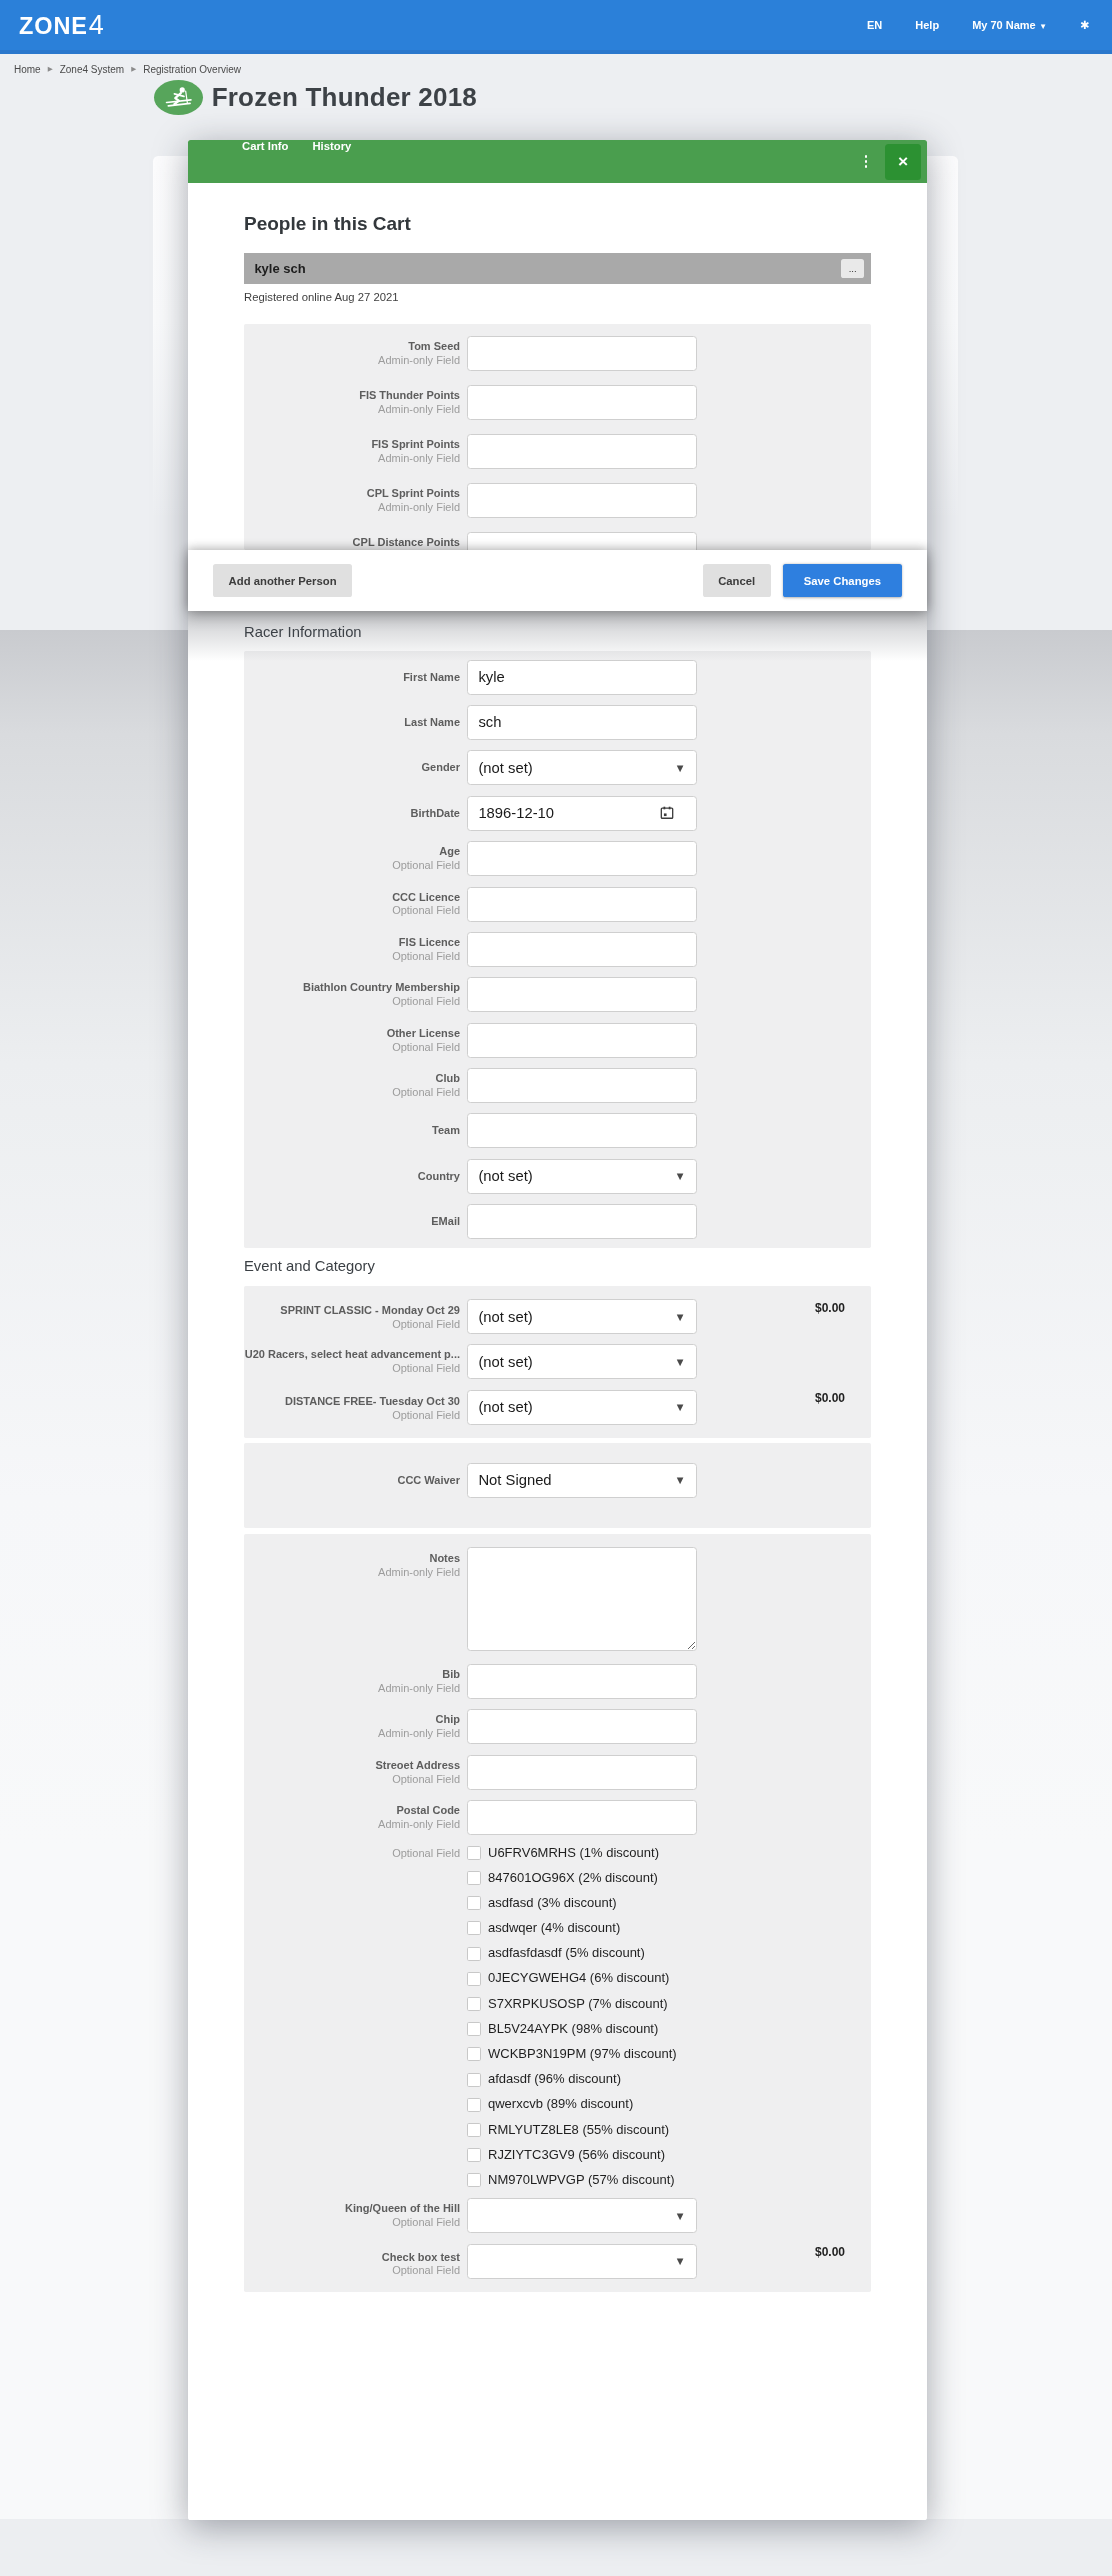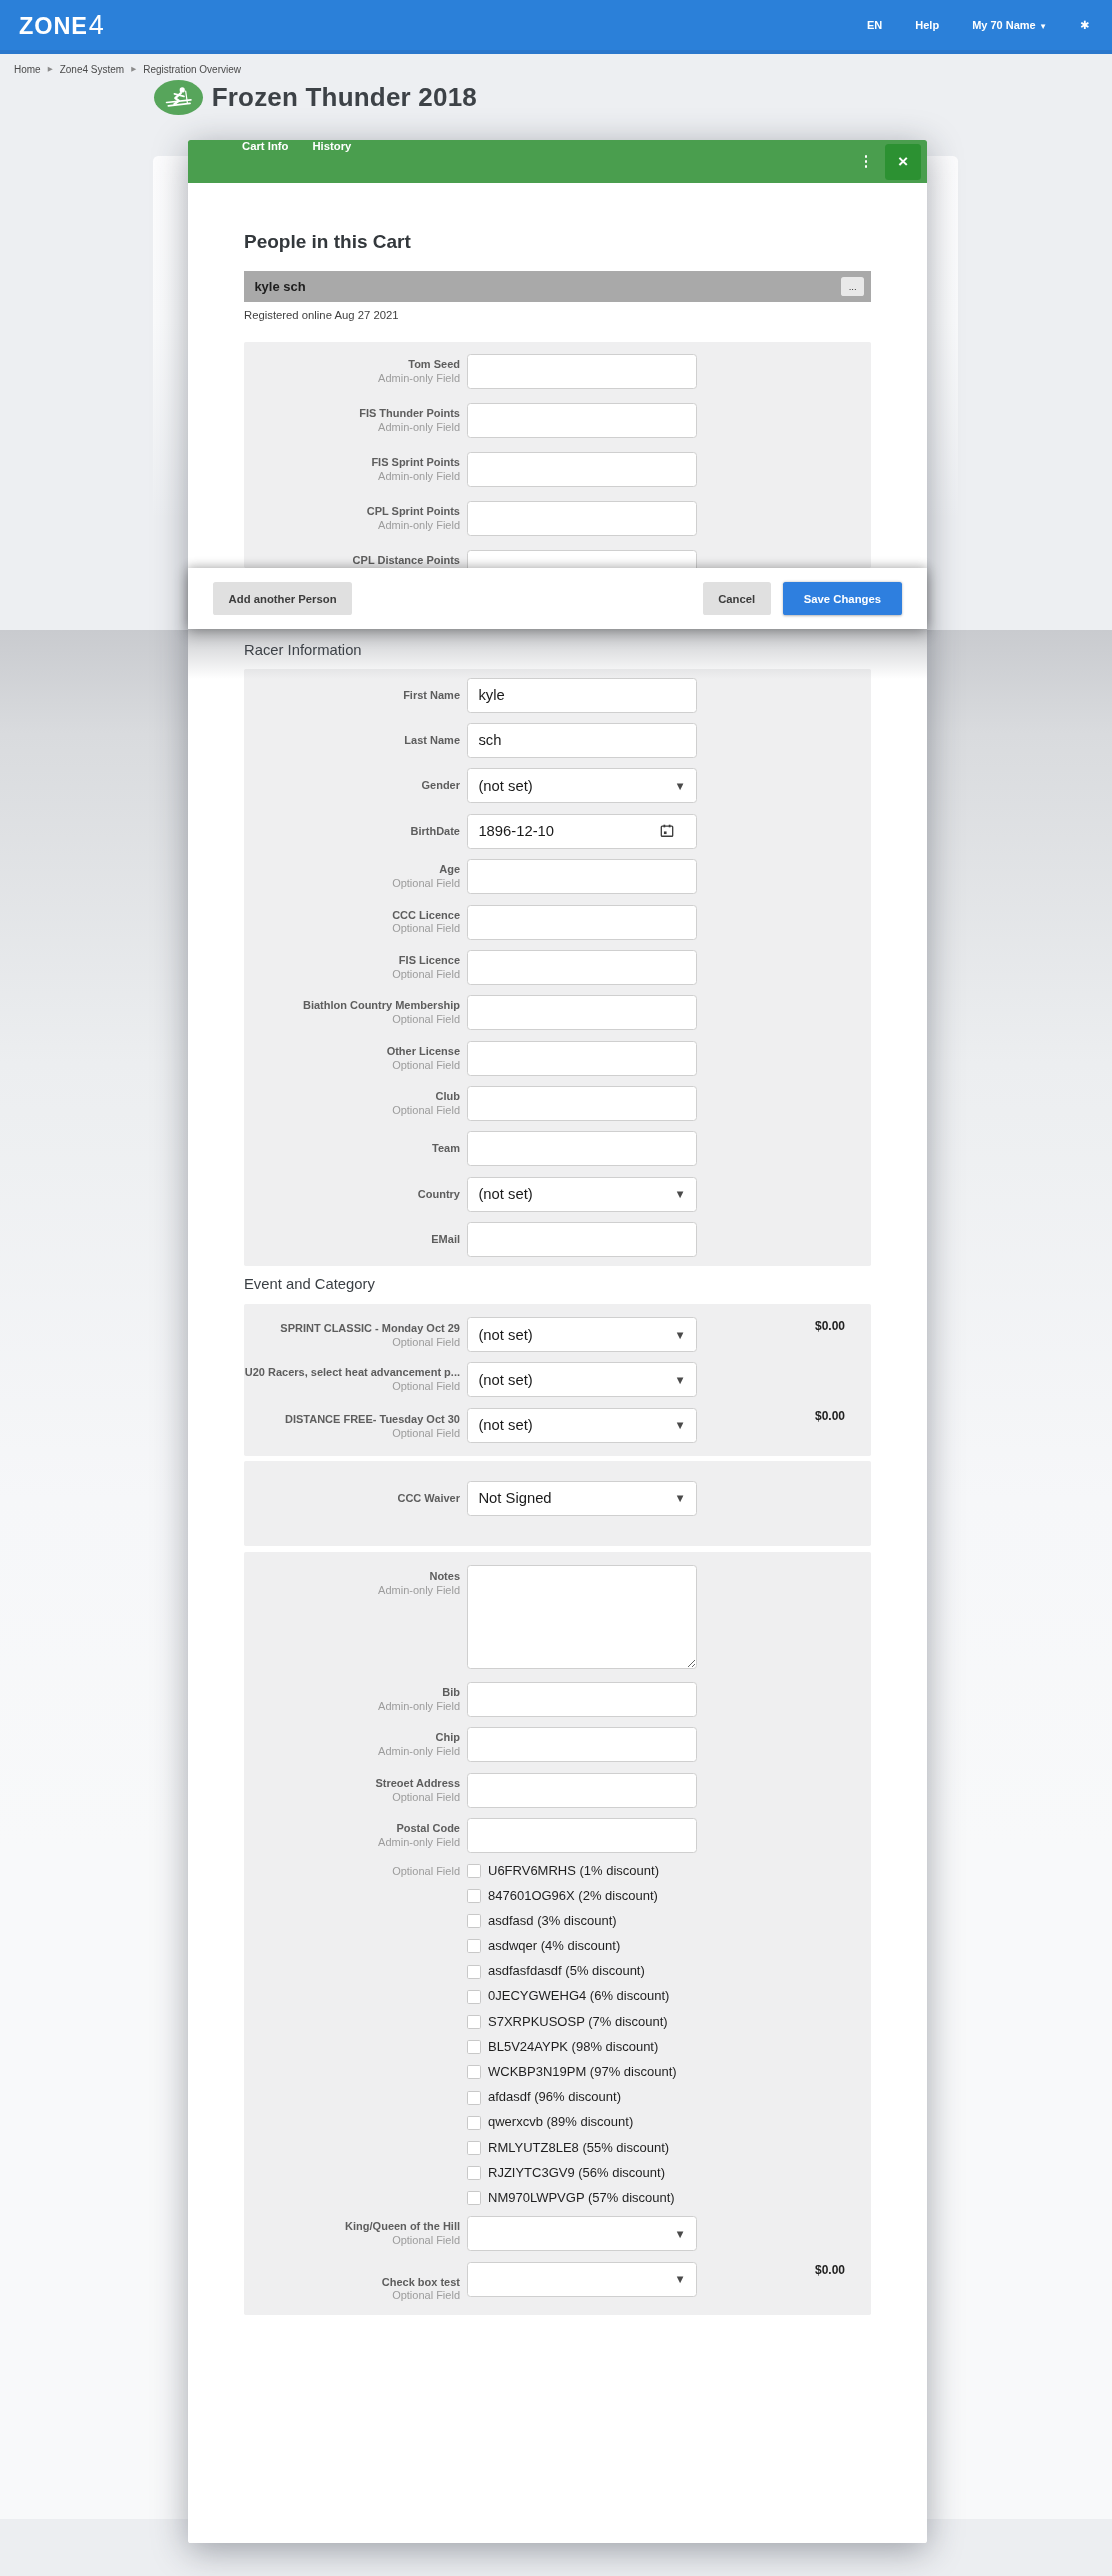--- a/index.html
+++ b/index.html
@@ -48,21 +48,21 @@
     display:flex; align-items:flex-start; padding:0 3.5px 0 54px; position:relative; }
   .mtab { color:#fff; font-size:11.3px; font-weight:700; margin-right:24px; cursor:pointer; }
   .mhead-right { position:absolute; right:6px; top:3.5px; display:flex; align-items:center; gap:12px; }
   .kebab { width:14px; height:36px; display:flex; flex-direction:column; gap:2.6px;
     align-items:center; justify-content:center; cursor:pointer; }
   .kebab i { width:2.6px; height:2.6px; border-radius:50%; background:#fff; }
   .close-btn { width:36px; height:36px; background:#2c9132; border-radius:3.5px; color:#fff;
     font-size:17.4px; font-weight:700; display:flex; align-items:center; justify-content:center; cursor:pointer; }
 
   .mcontent { padding:0 56px; }
-  .cart-title { font-size:19px; font-weight:700; color:#33383c; padding-top:47px; line-height:24px; margin-bottom:17.4px; }
+  .cart-title { font-size:19px; font-weight:700; color:#33383c; padding-top:29px; line-height:24px; margin-bottom:17.4px; }
 
   .person-bar { height:31px; background:#a9a9a9; display:flex; align-items:center;
     justify-content:space-between; padding:0 7px 0 10.4px; }
   .person-name { font-size:13px; font-weight:700; color:#1d1d1d; }
   .more-btn { background:#e9e9e9; border-radius:2.6px; min-width:22.6px; height:19px;
     font-size:9.6px; color:#333; display:flex; align-items:center; justify-content:center;
     padding:0 5.2px; cursor:pointer; line-height:8.7px; }
   .registered { font-size:11.3px; color:#3f3f3f; margin-top:5.2px; line-height:15.6px; }
 
   .panel { background:#efeff0; border-radius:1.7px; }
@@ -499,21 +499,21 @@
               <div class="lbl-sub">Optional Field</div>
             </div>
             <div class="ctlcol">
               <div class="ctl selbox">
                 <span class="selval"></span>
                 <span class="arr">▼</span>
               </div>
             </div>
           </div>
           <div class="frow top">
-            <div class="lblcol" style="margin-top: 14px;">
+            <div class="lblcol" style="margin-top: 7px;">
               <div class="lbl-main">Check box test</div>
               <div class="lbl-sub">Optional Field</div>
             </div>
             <div class="ctlcol">
               <div class="ctl selbox">
                 <span class="selval"></span>
                 <span class="arr">▼</span>
               </div>
             </div>
             <div class="pricecol">$0.00</div>

